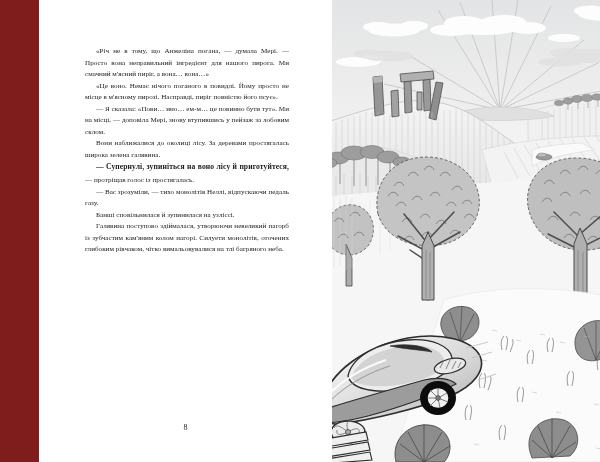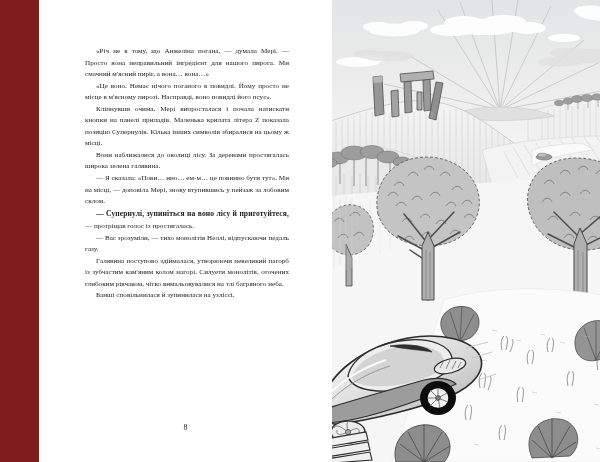--- a/index.html
+++ b/index.html
@@ -81,28 +81,27 @@
   #art-svg { display: block; width: 307px; height: 462px; }
 </style>
 </head>
 <body>
 
 <div id="spread">
 
   <div id="text-page">
     <div id="text-column">
       <p class="para">«Річ не в тому, що Анжеліна погана, — думала Мері. — Просто вона неправильний інгредієнт для нашого пирога. Ми смачний м'ясний пиріг, а вона… вона…»</p>
-      <p class="para">«Це воно. Немає нічого поганого в повидлі. Йому просто не місце в м'ясному пирозі. Насправді, воно повидлі його псує».</p>
-      <p class="para">Кліпнувши очима, Мері випросталася і почала натискати кнопки на панелі приладів. Маленька крилата літера Z показала позицію Супернулів. Кілька інших символів збиралися на цьому ж місці.</p>
+      <p class="para">«Це воно. Немає нічого поганого в повидлі. Йому просто не місце в м'ясному пирозі. Насправді, пиріг повністю його псує».</p>
+      <p class="para">— Я сказала: «Пови… ино… ем-м… це повинно бути тут». Ми на місці, — доповіла Мері, знову втупившись у пейзаж за лобовим склом.</p>
       <p class="para">Вони наближалися до околиці лісу. За деревами простягалась широка зелена галявина.</p>
-      <p class="para">— Я сказала: «Пови… ино… ем-м… це повинно бути тут». Ми на місці, — доповіла Мері, знову втупившись у пейзаж за лобовим склом.</p>
       <p class="para bold"><span>— Супернулі, зупиніться на воно лісу й приготуйтеся,</span><span class="tail"> — протріщав голос із простягалась.</span></p>
       <p class="para">— Вас зрозуміли, — тихо монолітів Неллі, відпускаючи педаль газу.</p>
+      <p class="para">Банші сповільнилася й зупинилася на узліссі.</p>
       <p class="para">Галявина поступово здіймалася, утворюючи невеликий пагорб із зубчастим кам'яним колом нагорі. Силуети монолітів, оточених глибоким рівчаком, чітко вимальовувалися на тлі багряного неба.</p>
-      <p class="para">Банші сповільнилася й зупинилася на узліссі.</p>
     </div>
     <div id="page-number">8</div>
   </div>
 
   <div id="art-page">
     <svg id="art-svg" viewBox="0 0 307 462" preserveAspectRatio="none">
       <defs>
         <linearGradient id="skyGrad" x1="0" y1="0" x2="0" y2="1">
           <stop offset="0%" stop-color="#e3e4e5"></stop>
           <stop offset="55%" stop-color="#efefef"></stop>

